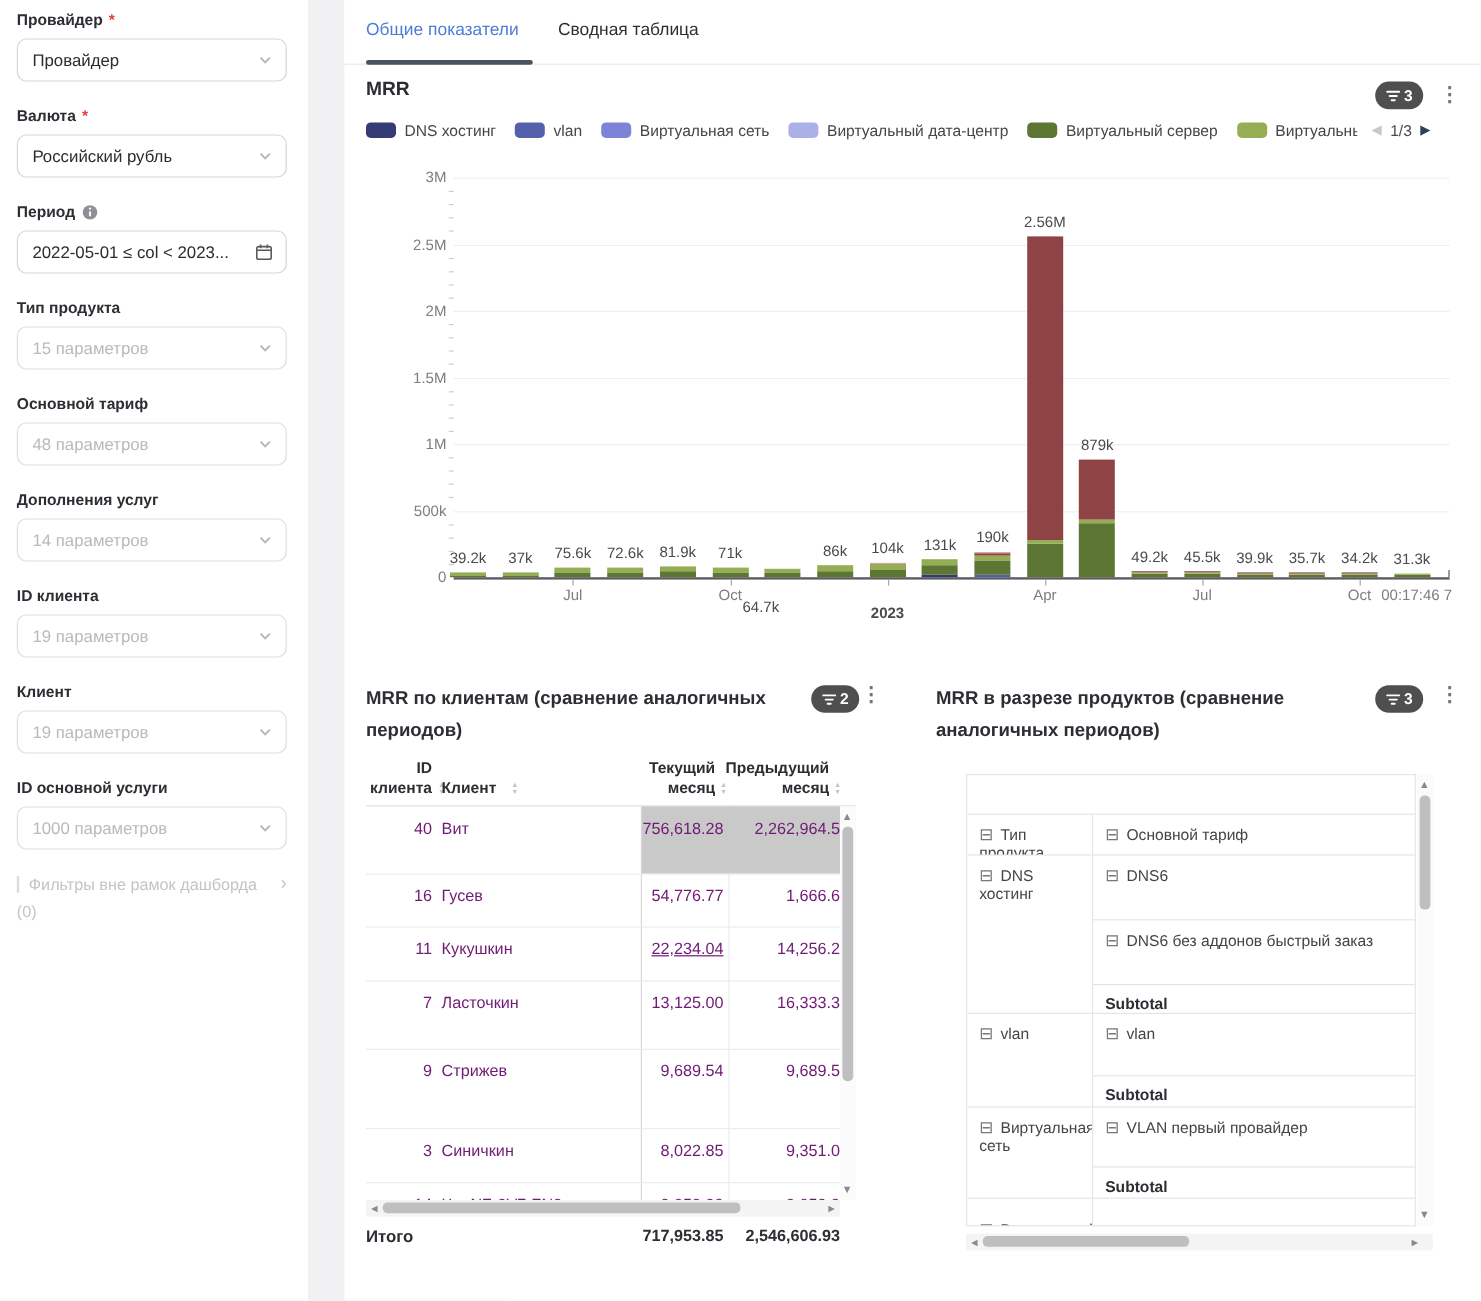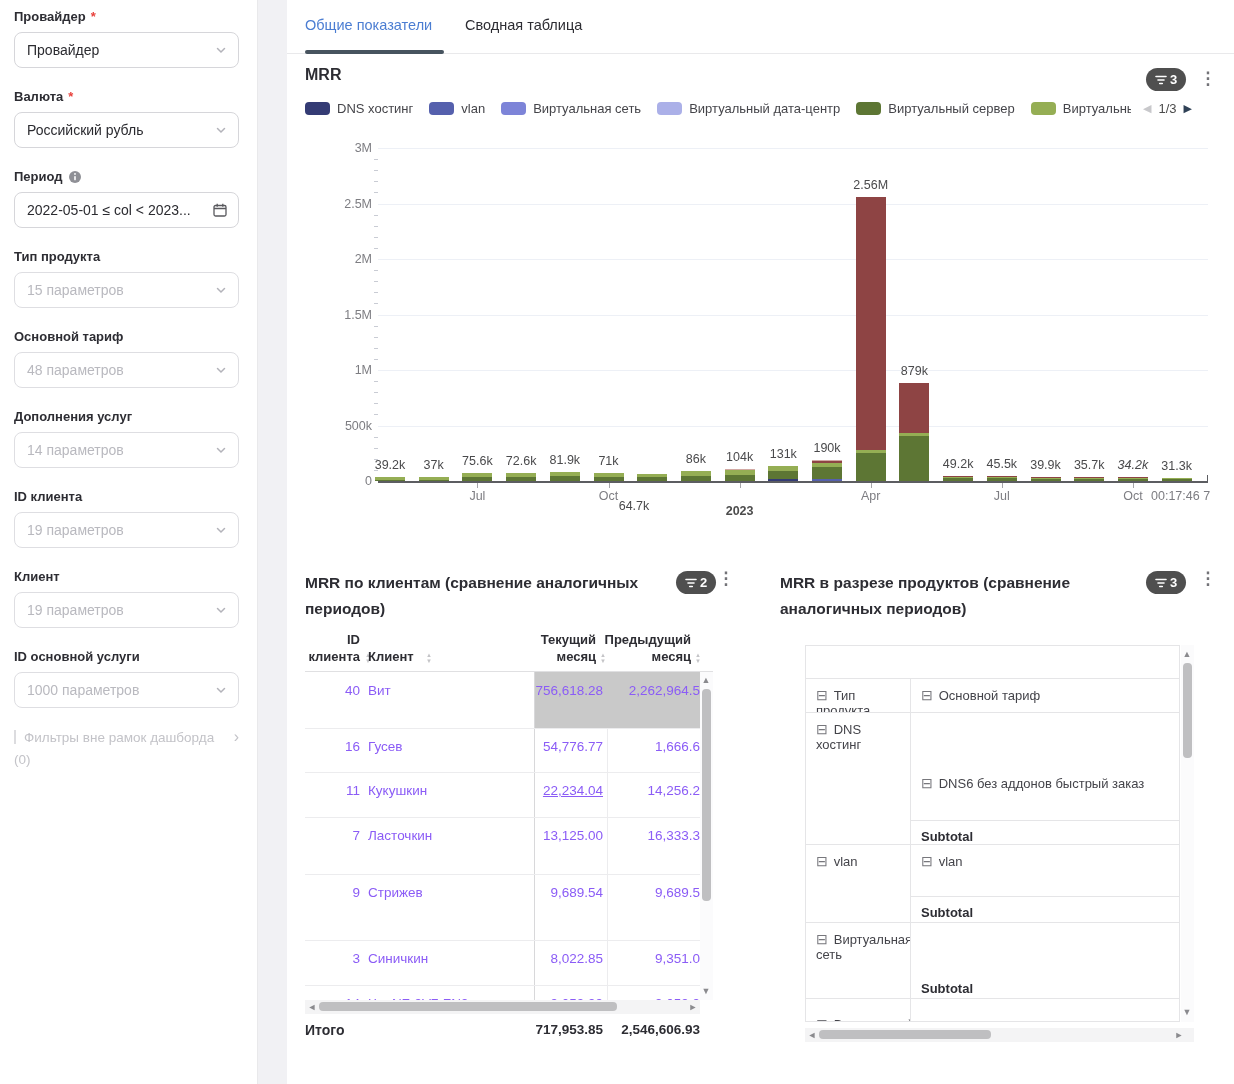--- a/index.html
+++ b/index.html
@@ -41,21 +41,21 @@
   .axis-x{position:absolute;background:#5c5d61;}
   .bar{position:absolute;cursor:pointer;}
   .bar-seg{position:absolute;left:0;width:100%;}
   .bar-label{position:absolute;width:64px;text-align:center;font-size:12.5px;color:#4a4a4c;}
   .xtick-mark{position:absolute;width:1px;height:5px;background:#a6a6aa;}
   .xtick-label{position:absolute;width:56px;text-align:center;font-size:12.5px;color:#7d7d82;}
   .xtick-label.bold{color:#4c4c4c;font-weight:bold;margin-top:15px;}
   
   .th{font-size:13px;font-weight:bold;color:#2d2d33;position:absolute;line-height:17px;}
   .sort{position:absolute;width:8px;height:14px;color:#c4c4c7;font-size:6px;line-height:6px;text-align:center;cursor:pointer;}
-  .cell{position:absolute;font-size:13.5px;color:#8b5cf6;white-space:nowrap;}
+  .cell{position:absolute;font-size:13.5px;color:#701a75;white-space:nowrap;}
   .r{text-align:right;}
   .hline{position:absolute;background:#ececee;height:1px;}
   .vline{position:absolute;width:1px;background:#ececee;}
   .hl-rect{position:absolute;background:#c9c9c9;}
   .total{font-weight:bold;font-size:13.5px;color:#2d2d33;position:absolute;white-space:nowrap;}
   
   .vtrack{position:absolute;width:13px;background:#fbfbfc;}
   .vthumb{position:absolute;left:2px;width:9px;background:#bfbfc1;border-radius:4px;cursor:grab;}
   .htrack{position:absolute;height:14px;background:#f4f4f5;}
   .hthumb{position:absolute;top:2px;height:9px;background:#bfbfc1;border-radius:4px;cursor:grab;}
@@ -376,21 +376,21 @@
           <div class="bar-seg" style="bottom: 0px; height: 2px; background: rgb(93, 118, 52);"></div>
           <div class="bar-seg" style="bottom: 2px; height: 1px; background: rgb(149, 174, 84);"></div>
           <div class="bar-seg" style="bottom: 3px; height: 1px; background: rgb(142, 68, 68);"></div>
         </div>
         <div class="bar-label" style="left: 770.2px; top: 328px;">35.7k</div>
         <div class="bar" style="left: 830.9px; top: 347px; width: 30px; height: 4px;">
           <div class="bar-seg" style="bottom: 0px; height: 2px; background: rgb(93, 118, 52);"></div>
           <div class="bar-seg" style="bottom: 2px; height: 1px; background: rgb(149, 174, 84);"></div>
           <div class="bar-seg" style="bottom: 3px; height: 1px; background: rgb(142, 68, 68);"></div>
         </div>
-        <div class="bar-label" style="left: 813.9px; top: 328px; font-style: italic;">34.2k</div>
+        <div class="bar-label" style="left: 813.9px; top: 328px;">34.2k</div>
         <div class="bar" style="left: 874.6px; top: 348px; width: 30px; height: 3px;">
           <div class="bar-seg" style="bottom: 0px; height: 2px; background: rgb(93, 118, 52);"></div>
           <div class="bar-seg" style="bottom: 2px; height: 1px; background: rgb(149, 174, 84);"></div>
         </div>
         <div class="bar-label" style="left: 857.6px; top: 329px;">31.3k</div>
         <div class="xtick-mark" style="left: 190.4px; top: 353px;"></div>
         <div class="xtick-label" style="left: 162.4px; top: 359px;">Jul</div>
         <div class="xtick-mark" style="left: 321.5px; top: 353px;"></div>
         <div class="xtick-label" style="left: 293.5px; top: 359px;">Oct</div>
         <div class="xtick-mark" style="left: 452.6px; top: 353px;"></div>
@@ -484,24 +484,26 @@
       <span>3</span>
     </div>
     <div class="kebab" style="left:912px;top:568px;">⋮</div>
     <div id="pivot" style="left:518px;top:645px;width:375px;height:377px;">
         <div class="pcell" style="left: 0px; top: 0px; width: 375px; height: 33px;"></div>
         <div class="pcell bleft" style="left: 0px; top: 33px; width: 105px; height: 34px;"><span class="collapse">⊟</span>Тип продукта</div>
         <div class="pcell bleft" style="left: 0px; top: 67px; width: 105px; height: 132px;"><span class="collapse">⊟</span>DNS хостинг</div>
         <div class="pcell" style="left: 105px; top: 33px; width: 270px; height: 34px;"><span class="collapse">⊟</span>Основной тариф</div>
         <div class="pcell bleft" style="left: 0px; top: 199px; width: 105px; height: 78px;"><span class="collapse">⊟</span>vlan</div>
         <div class="pcell bleft" style="left: 0px; top: 277px; width: 105px; height: 76px;"><span class="collapse">⊟</span>Виртуальная сеть</div>
+        <div class="pcell" style="left: 105px; top: 67px; width: 270px; height: 54px;"><span class="collapse">⊟</span>DNS6</div>
         <div class="pcell" style="left: 105px; top: 121px; width: 270px; height: 54px;"><span class="collapse">⊟</span>DNS6 без аддонов быстрый заказ</div>
         <div class="pcell subtotal" style="left: 105px; top: 175px; width: 270px; height: 24px;">Subtotal</div>
         <div class="pcell" style="left: 105px; top: 199px; width: 270px; height: 52px;"><span class="collapse">⊟</span>vlan</div>
         <div class="pcell subtotal" style="left: 105px; top: 251px; width: 270px; height: 26px;">Subtotal</div>
+        <div class="pcell" style="left: 105px; top: 277px; width: 270px; height: 50px;"><span class="collapse">⊟</span>VLAN первый провайдер</div>
         <div class="pcell subtotal" style="left: 105px; top: 327px; width: 270px; height: 26px;">Subtotal</div>
         <div class="pcell bleft" style="left: 0px; top: 353px; width: 105px; height: 40px; padding-top: 17px;"><span class="collapse">⊟</span>Виртуальный</div>
       </div>
     <div id="pivot-scrollbars">
         <div class="vtrack" style="position: absolute; left: 894px; top: 645px; height: 377px;">
           <div class="sc-arrow" style="left: 0px; top: 3px;">▲</div>
           <div class="vthumb" style="top: 18px; height: 95px;"></div>
           <div class="sc-arrow" style="left: 0px; top: 361px;">▼</div>
         </div>
         <div class="htrack" style="position: absolute; left: 518px; top: 1028px; width: 389px;">

